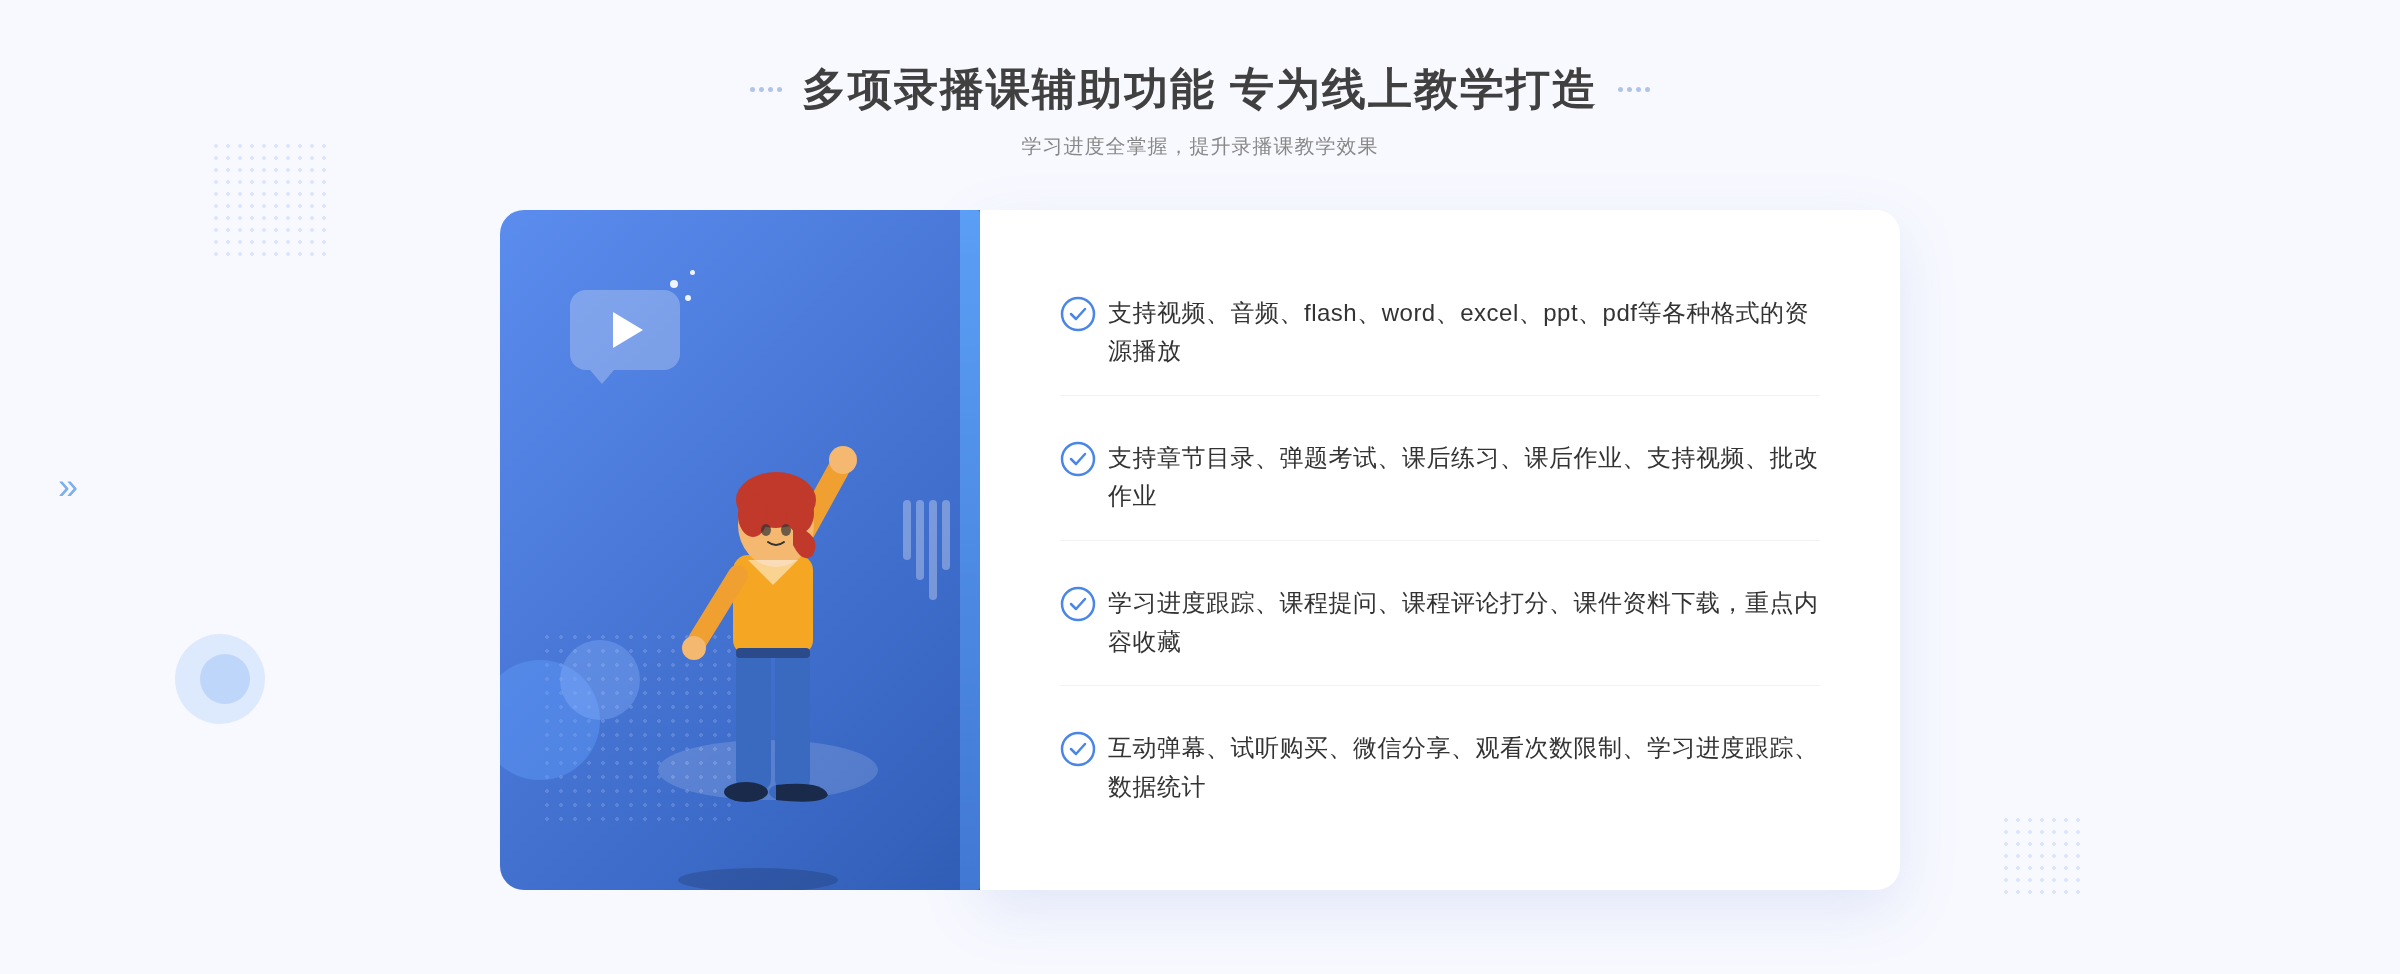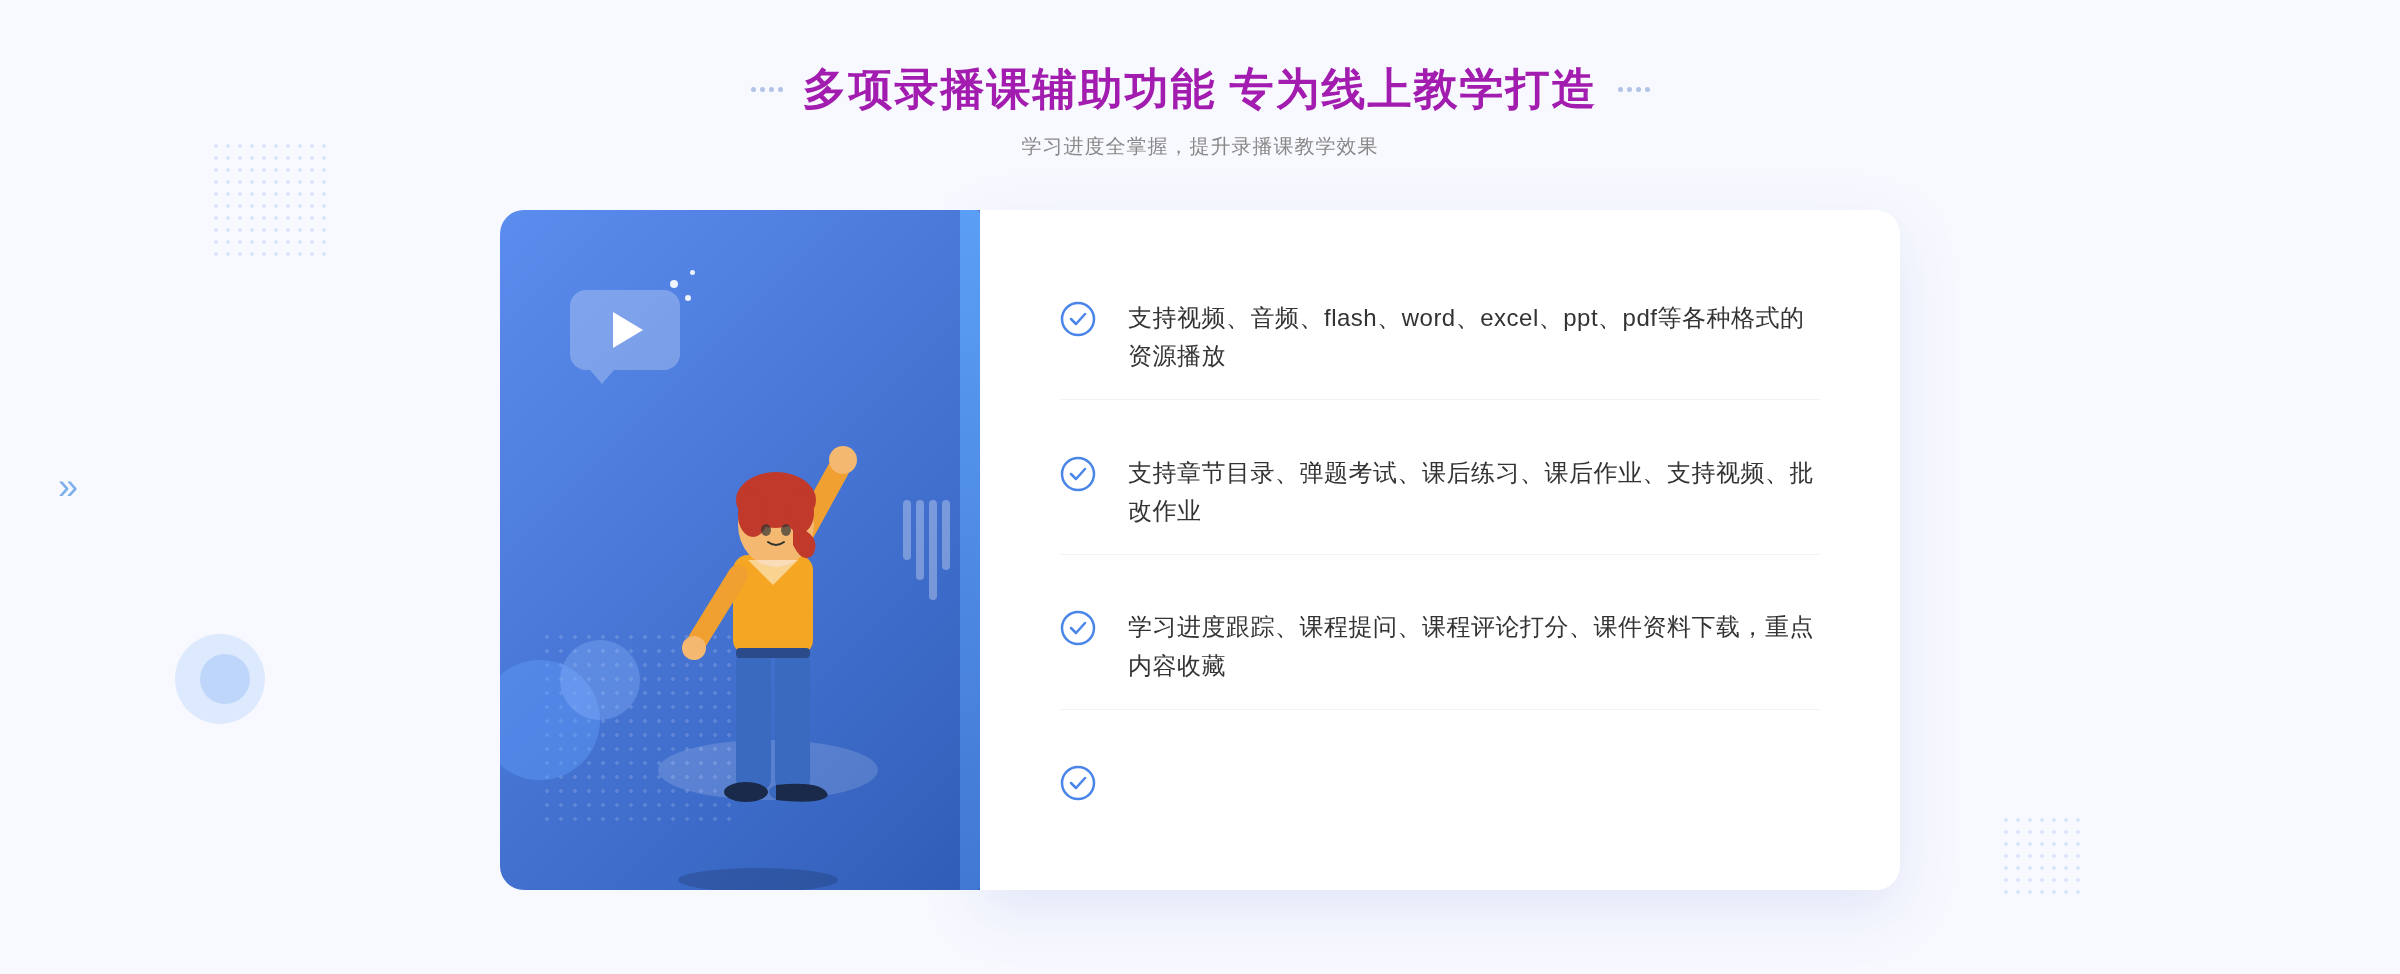--- a/index.html
+++ b/index.html
@@ -86,23 +86,22 @@
       display: inline-block;
       width: 5px;
       height: 5px;
       background: #b0c4e8;
       border-radius: 50%;
     }
 
     .main-title {
       font-size: 44px;
       font-weight: 700;
-      color: #a21caf;
+      color: #404040;
       letter-spacing: 2px;
-      font-family: Liberation Serif, serif;
     }
 
     .sub-title {
       margin-top: 14px;
       font-size: 20px;
       color: #888;
       letter-spacing: 1px;
     }
 
     
@@ -257,21 +256,21 @@
       padding: 50px 80px 50px 80px;
       display: flex;
       flex-direction: column;
       justify-content: space-around;
       box-shadow: 0 20px 60px rgba(100, 130, 200, 0.15);
     }
 
     .feature-item {
       display: flex;
       align-items: flex-start;
-      gap: 32px;
+      gap: 12px;
       padding: 24px 0;
       border-bottom: 1px solid #f0f2f8;
     }
 
     .feature-item:last-child {
       border-bottom: none;
     }
 
     .feature-check-icon {
       width: 36px;
@@ -435,20 +434,21 @@
         <p class="feature-text">学习进度跟踪、课程提问、课程评论打分、课件资料下载，重点内容收藏</p>
       </div>
 
       <div class="feature-item">
         <div class="feature-check-icon">
           <svg width="36" height="36" viewBox="0 0 36 36" xmlns="http://www.w3.org/2000/svg">
             <circle cx="18" cy="18" r="16" fill="none" stroke="#4a85e8" stroke-width="2.5"></circle>
             <polyline points="11,18 16,23 25,13" fill="none" stroke="#4a85e8" stroke-width="2.5" stroke-linecap="round" stroke-linejoin="round"></polyline>
           </svg>
         </div>
+        <p class="feature-text">互动弹幕、试听购买、微信分享、观看次数限制、学习进度跟踪、数据统计</p>
       </div>
 
     </div>
 
   </div>
 
   <div style="position:absolute; left:175px; bottom:250px; width:90px; height:90px; border-radius:50%; background:rgba(100,160,240,0.18);"></div>
   <div style="position:absolute; left:200px; bottom:270px; width:50px; height:50px; border-radius:50%; background:rgba(100,160,240,0.25);"></div>
 
 </div>

